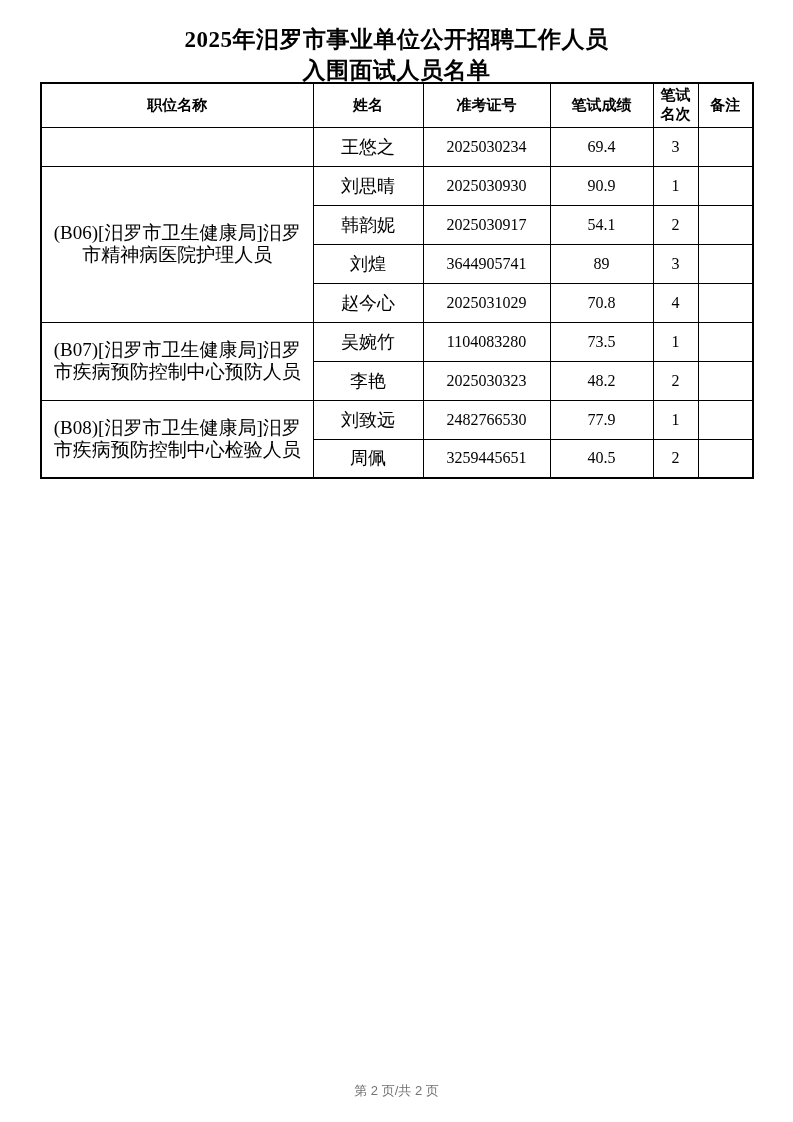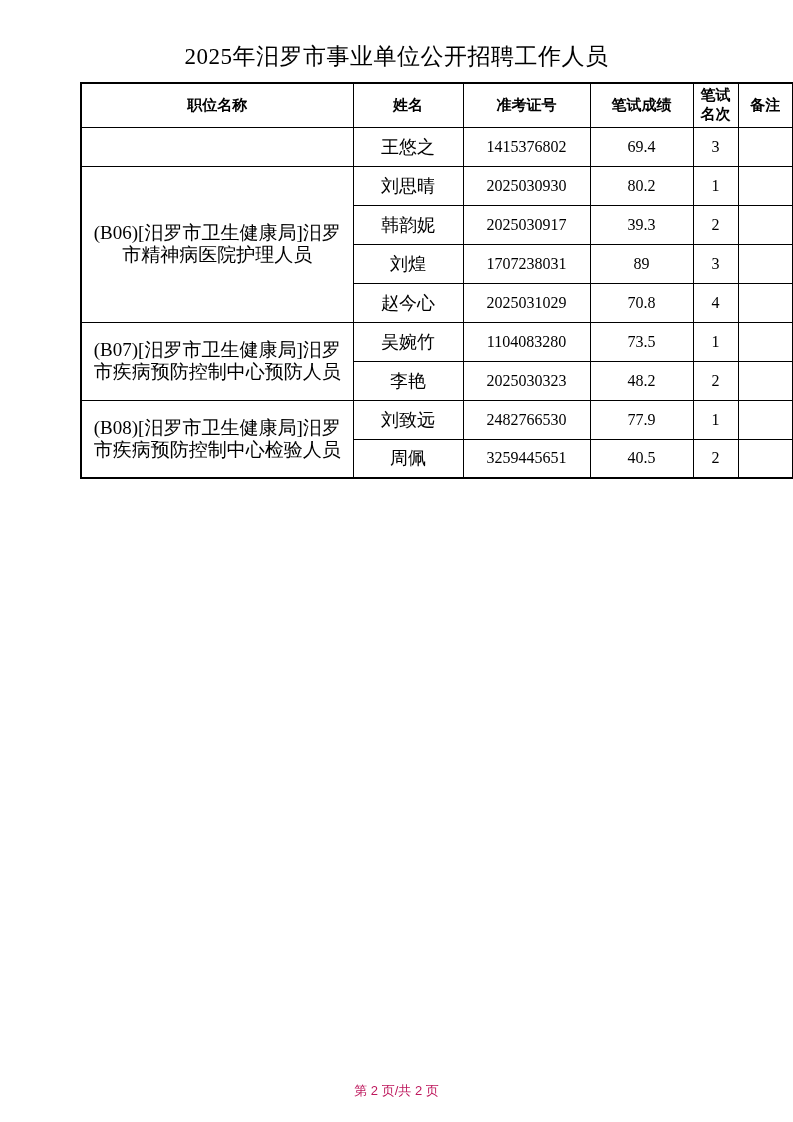--- a/index.html
+++ b/index.html
@@ -10,75 +10,76 @@
     color: #000000;
   }
   .page {
     position: relative;
     width: 793px;
     height: 1122px;
     background: #ffffff;
     overflow: hidden;
   }
   .doc-title {
-    padding-top: 41px;
+    padding-top: 24px;
     text-align: center;
     font-size: 23px;
-    font-weight: normal;
+    font-weight: bold;
     line-height: 31px;
     letter-spacing: 0.5px;
   }
   .results-table {
     position: absolute;
     left: 40px;
     top: 82px;
     width: 712px;
     border-collapse: collapse;
     table-layout: fixed;
   }
   .results-table td, .results-table th {
     border: 1px solid #000000;
     text-align: center;
     vertical-align: middle;
     font-size: 18px;
     font-weight: normal;
     padding: 2px 4px;
     overflow: hidden;
   }
-  .results-table { border: 2px solid #000000; margin-left: 40px; }
+  .results-table { border: 2px solid #000000; }
   .results-table thead th {
     font-weight: bold;
     height: 44px;
     font-size: 15px;
     line-height: 19px;
   }
   .results-table tbody td { height: 39px; }
   .results-table td.pos-cell {
     line-height: 22px;
     font-size: 19px;
   }
   .results-table td.num-cell { font-size: 16px; }
   .page-footer {
     position: absolute;
     left: 0;
     right: 0;
     top: 1082px;
     text-align: center;
     font-size: 13px;
     font-family: "Liberation Sans", "DejaVu Sans", sans-serif;
-    color: #be185d;
+    color: #737373;
   }
 </style>
 </head>
 <body>
 
 <div class="page">
 
   <div class="doc-title">
     <div>2025年汨罗市事业单位公开招聘工作人员</div>
+    <div>入围面试人员名单</div>
   </div>
 
   <table class="results-table">
     <colgroup>
       <col style="width:272px">
       <col style="width:110px">
       <col style="width:127px">
       <col style="width:103px">
       <col style="width:45px">
       <col style="width:55px">
@@ -90,43 +91,43 @@
         <th>准考证号</th>
         <th>笔试成绩</th>
         <th>笔试名次</th>
         <th>备注</th>
       </tr>
     </thead>
     <tbody>
         <tr>
           <td class="pos-cell" rowspan="1"></td>
           <td>王悠之</td>
-          <td class="num-cell">1415376802</td>
+          <td class="num-cell">2025030234</td>
           <td class="num-cell">69.4</td>
           <td class="num-cell">3</td>
           <td></td>
         </tr>
         <tr>
           <td class="pos-cell" rowspan="4">(B06)[汨罗市卫生健康局]汨罗市精神病医院护理人员</td>
           <td>刘思晴</td>
           <td class="num-cell">2025030930</td>
-          <td class="num-cell">80.2</td>
+          <td class="num-cell">90.9</td>
           <td class="num-cell">1</td>
           <td></td>
         </tr>
         <tr>
           <td>韩韵妮</td>
           <td class="num-cell">2025030917</td>
-          <td class="num-cell">39.3</td>
+          <td class="num-cell">54.1</td>
           <td class="num-cell">2</td>
           <td></td>
         </tr>
         <tr>
           <td>刘煌</td>
-          <td class="num-cell">1707238031</td>
+          <td class="num-cell">3644905741</td>
           <td class="num-cell">89</td>
           <td class="num-cell">3</td>
           <td></td>
         </tr>
         <tr>
           <td>赵今心</td>
           <td class="num-cell">2025031029</td>
           <td class="num-cell">70.8</td>
           <td class="num-cell">4</td>
           <td></td>

